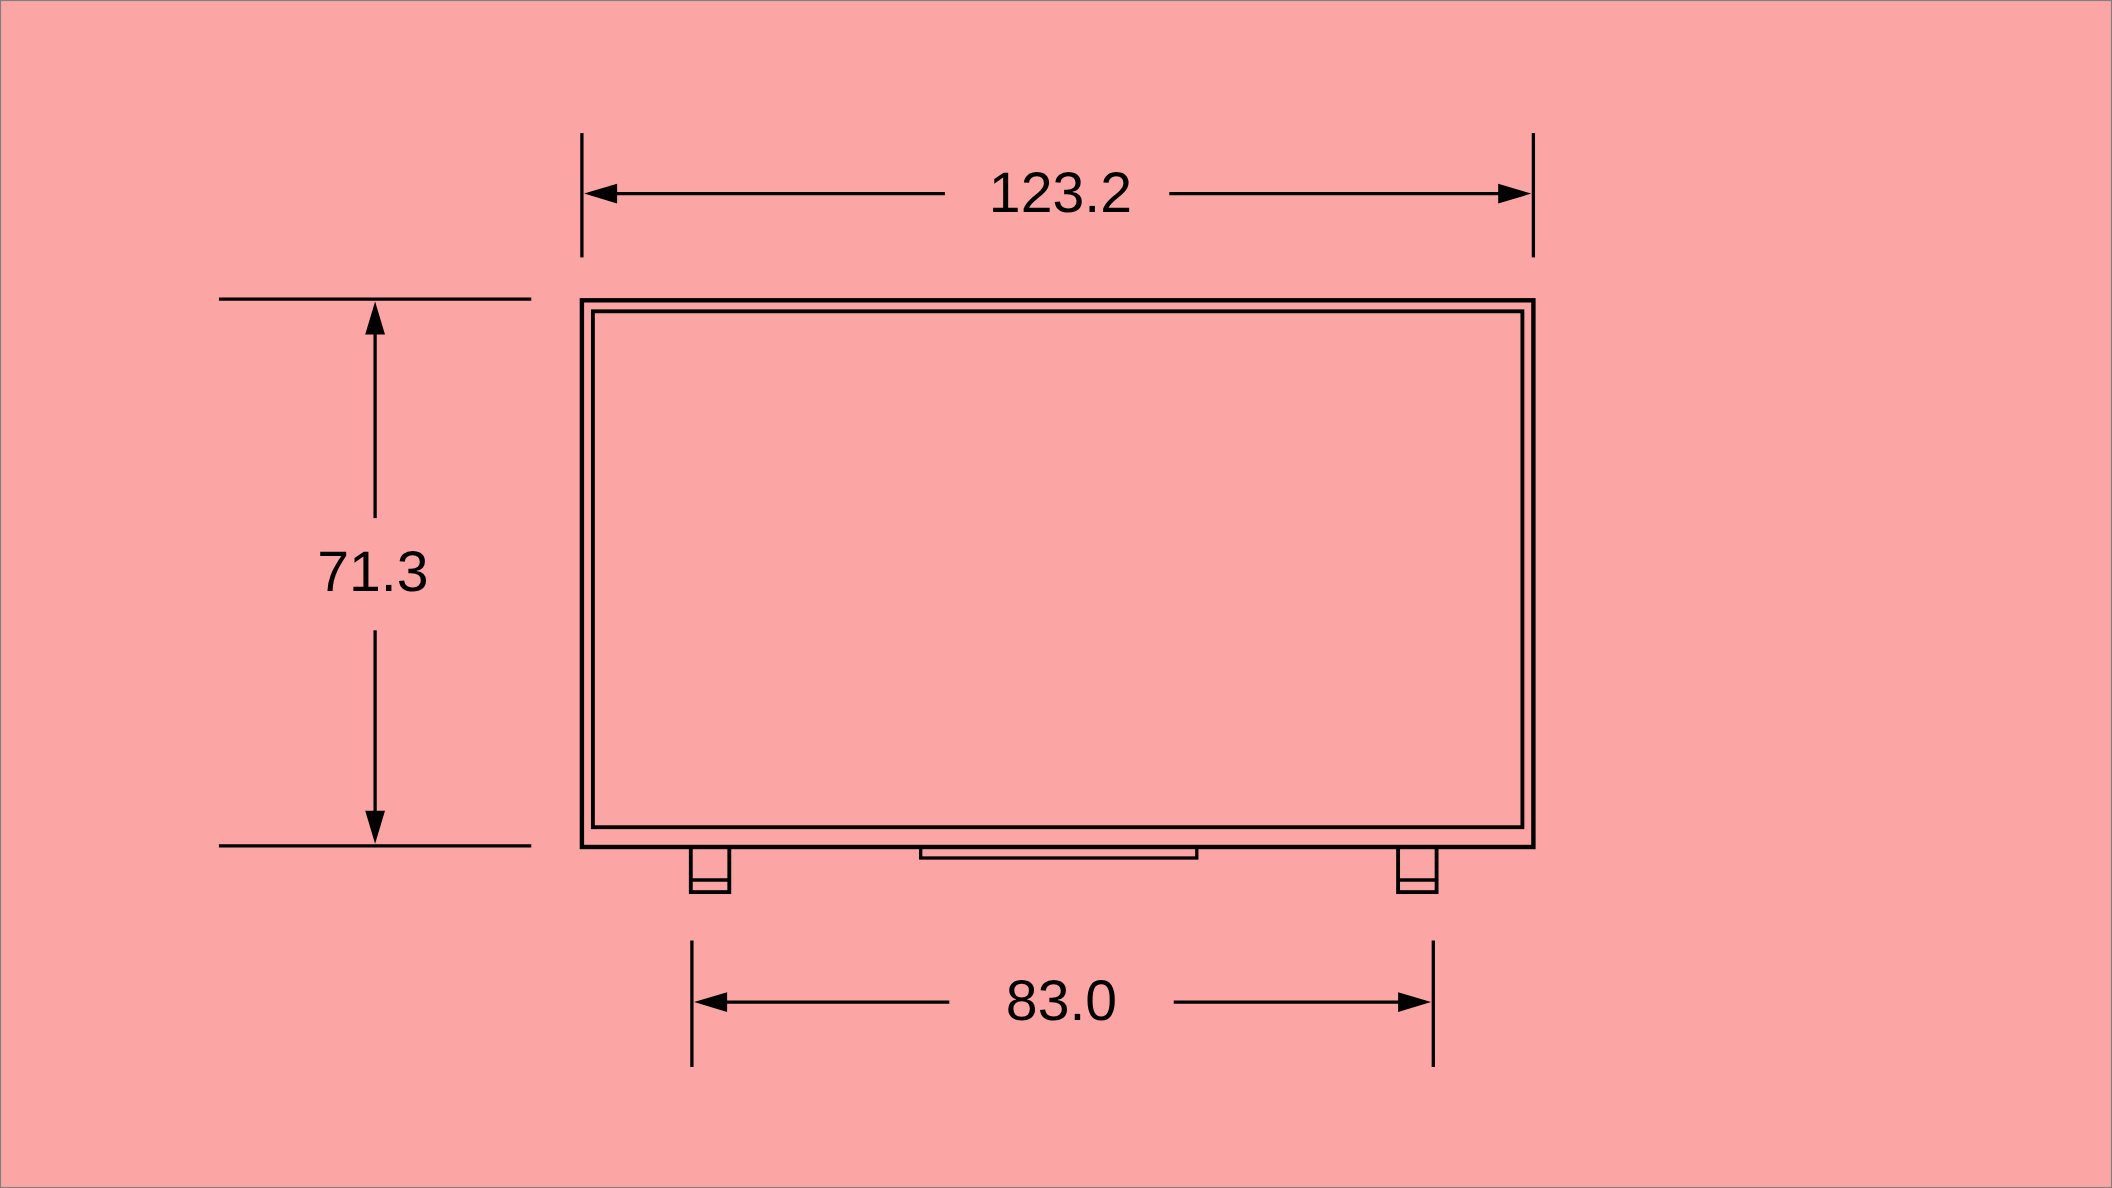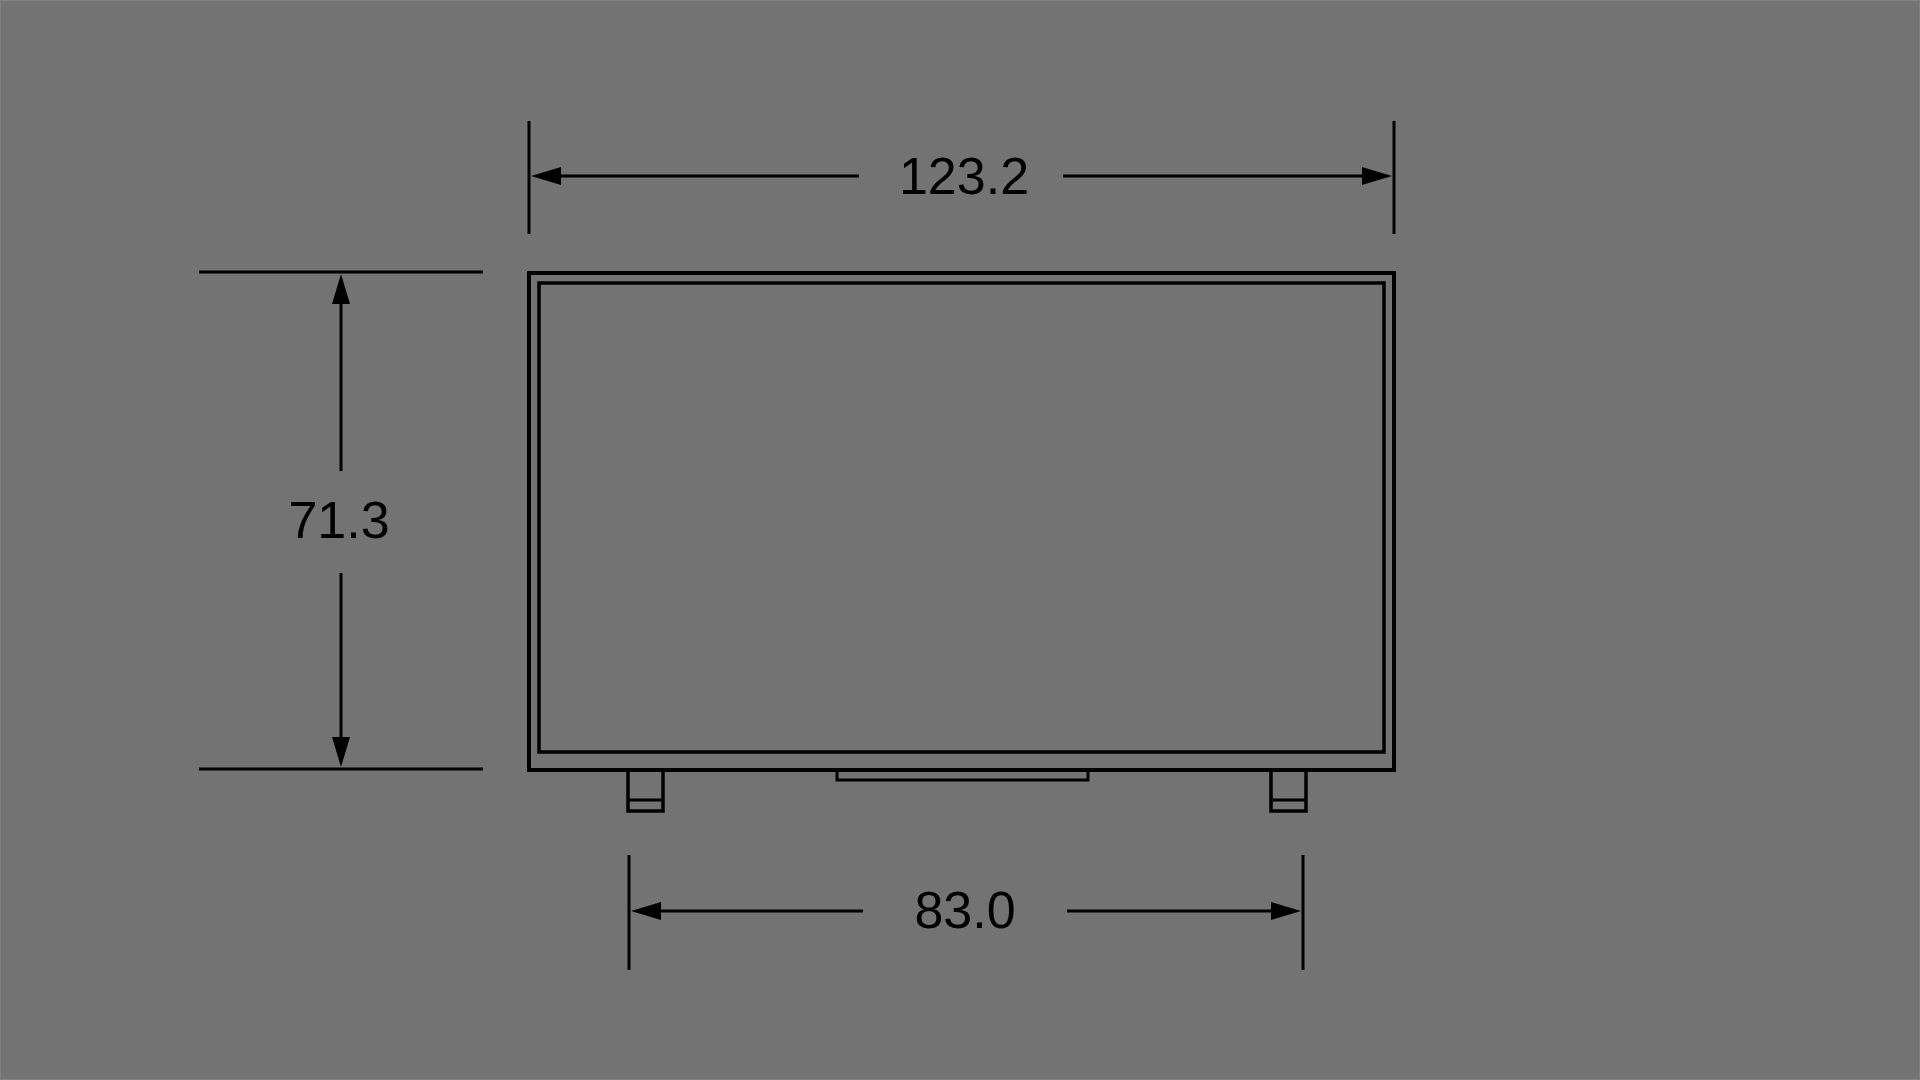--- a/index.html
+++ b/index.html
@@ -7,21 +7,21 @@
     padding: 0;
     background: #ffffff;
     font-family: "Liberation Sans", sans-serif;
   }
   .canvas {
     position: relative;
     width: 1920px;
     height: 1080px;
     box-sizing: border-box;
     border: 1px solid #808080;
-    background: #737373;
+    background: #fca5a5;
     overflow: hidden;
   }
   svg { display: block; }
   .dim-label {
     font-family: "Liberation Sans", sans-serif;
     font-size: 52px;
     fill: #000000;
   }
 </style>
 </head>

